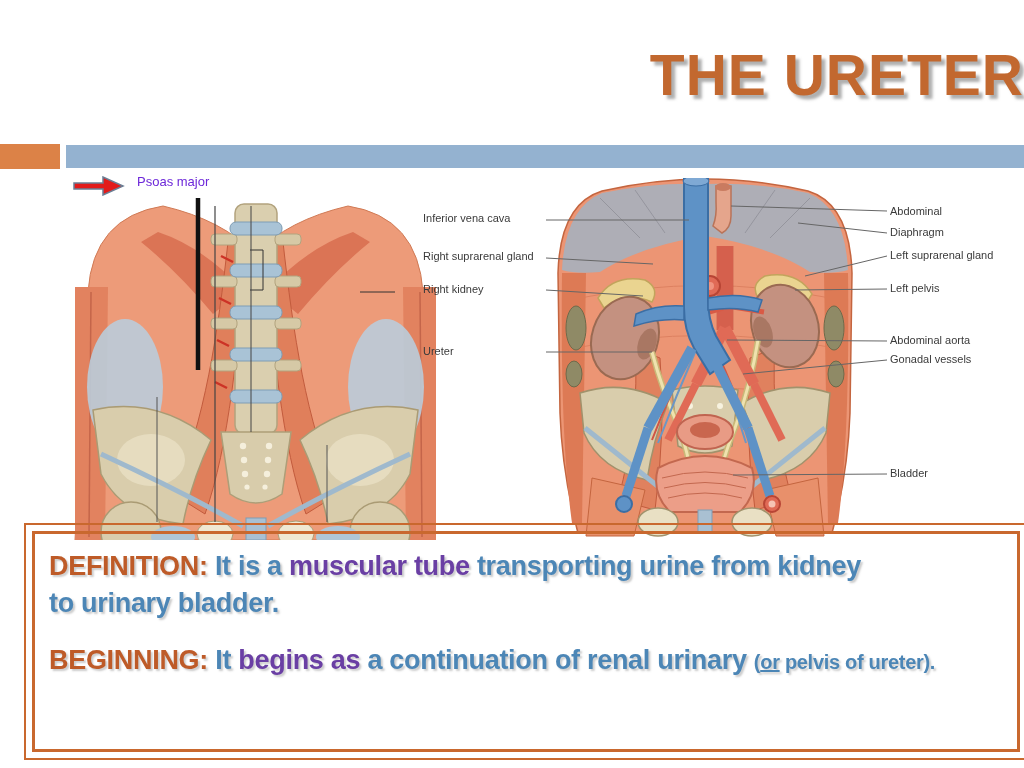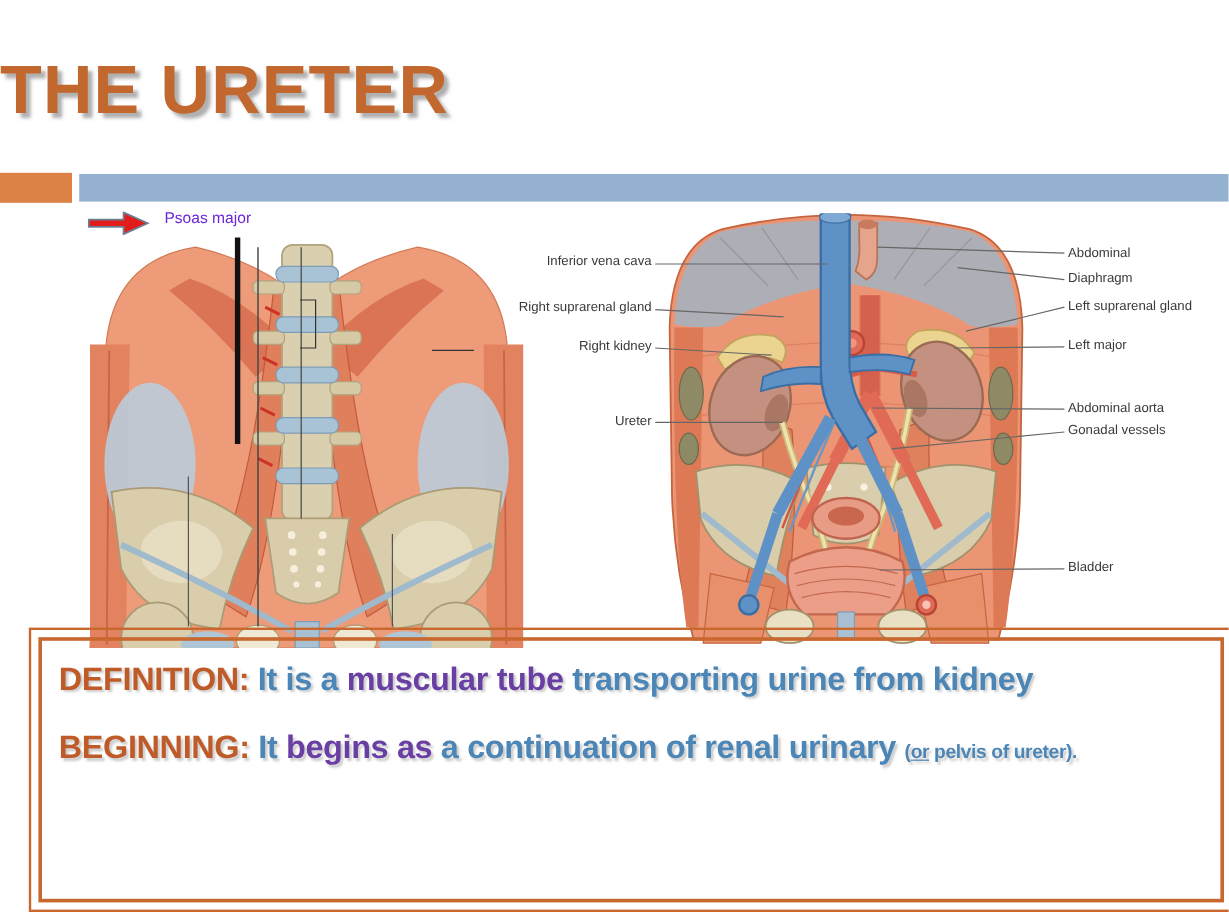--- a/index.html
+++ b/index.html
@@ -1,53 +1,53 @@
 <!DOCTYPE html>
 <html><head>
 <meta charset="utf-8">
 <style>
   html,body{margin:0;padding:0;background:#ffffff;}
   .slide{position:relative;width:1024px;height:768px;background:#ffffff;overflow:hidden;
          font-family:"Liberation Sans",sans-serif;}
 
   
-  .title{position:absolute;left:0;right:0;top:42px;text-align:left;
+  .title{position:absolute;left:0;right:0;top:42px;text-align:right;
          font-size:57px;font-weight:bold;letter-spacing:1px;color:#C2682F;
          text-shadow:4px 4px 3px rgba(110,110,110,0.55);}
 
   
   .accent-square{position:absolute;left:0;top:144px;width:60px;height:25px;background:#DC8247;}
   .accent-bar{position:absolute;left:66px;top:145px;width:958px;height:23px;background:#94B2D0;}
 
   
   .left-figure{position:absolute;left:63px;top:172px;width:385px;height:368px;z-index:1;}
   .left-figure .arrow{position:absolute;left:10px;top:4px;}
   .psoas-label{position:absolute;left:74px;top:2px;font-size:13px;color:#6d28d9;white-space:nowrap;}
   .left-figure svg.anatomy{position:absolute;left:0;top:20px;}
 
   .right-figure{position:absolute;left:443px;top:178px;width:581px;height:360px;z-index:1;}
   .right-figure svg.anatomy{position:absolute;left:0;top:0;}
   .anat-label{position:absolute;font-size:11px;color:#3a3a3a;white-space:nowrap;}
-  .lab-left{width:120px;left:-20px;text-align:right;}
+  .lab-left{width:120px;left:-20px;text-align:left;}
   .lab-right{left:447px;text-align:left;}
 
   
   .text-box{position:absolute;left:8px;top:523px;width:1004px;height:237px;
             border:2px solid #C9682E;box-sizing:border-box;z-index:2;background:transparent;margin-left:16px;}
   .text-box-inner{position:absolute;left:6px;top:6px;right:6px;bottom:6px;
             border:3px solid #C9682E;box-sizing:border-box;padding:12px 14px 0 14px;}
   .bodytext{font-size:27px;font-weight:bold;line-height:37px;letter-spacing:-0.3px;
             text-shadow:2px 2px 2px rgba(110,110,110,0.35);margin:0;white-space:nowrap;}
   .p-def{margin-top:2px;}
   .p-len{margin-top:22px;}
   .p-beg{margin-top:20px;}
   .c-head{color:#BE5B28;}
   .c-blue{color:#4C86B6;}
   .c-purple{color:#6A3FA4;}
-  .small-note{font-size:16px;}
+  .small-note{font-size:20px;}
   .u{text-decoration:underline;}
 </style>
 </head>
 <body>
 
 <div class="slide">
 
   <div class="title">THE URETER</div>
 
   <div class="accent-square"></div>
@@ -263,33 +263,34 @@
         <line x1="444" y1="296" x2="290" y2="297"></line>
       </g>
     </svg>
     <div class="anat-label lab-left" style="top:34px">Inferior vena cava</div>
     <div class="anat-label lab-left" style="top:72px">Right suprarenal gland</div>
     <div class="anat-label lab-left" style="top:105px">Right kidney</div>
     <div class="anat-label lab-left" style="top:167px">Ureter</div>
     <div class="anat-label lab-right" style="top:27px">Abdominal</div>
     <div class="anat-label lab-right" style="top:48px">Diaphragm</div>
     <div class="anat-label lab-right" style="top:71px">Left suprarenal gland</div>
-    <div class="anat-label lab-right" style="top:104px">Left major</div>
+    <div class="anat-label lab-right" style="top:104px">Left pelvis</div>
     <div class="anat-label lab-right" style="top:156px">Abdominal aorta</div>
     <div class="anat-label lab-right" style="top:175px">Gonadal vessels</div>
     <div class="anat-label lab-right" style="top:289px">Bladder</div>
   </div>
 
   <div class="text-box">
     <div class="text-box-inner">
       <div class="bodytext p-def" style="white-space:normal;">
         <span class="c-head">DEFINITION:</span>
         <span class="c-blue">It is a</span>
         <span class="c-purple">muscular tube</span>
         <span class="c-blue">transporting urine from kidney</span>
+        <div class="c-blue">to urinary bladder.</div>
       </div>
       <div class="bodytext p-beg">
         <span class="c-head">BEGINNING:</span>
         <span class="c-blue">It</span>
         <span class="c-purple">begins as</span>
         <span class="c-blue">a continuation of renal urinary</span>
         <span class="c-blue small-note"><span>(</span><span class="u">or</span><span> pelvis of ureter).</span></span>
       </div>
     </div>
   </div>

